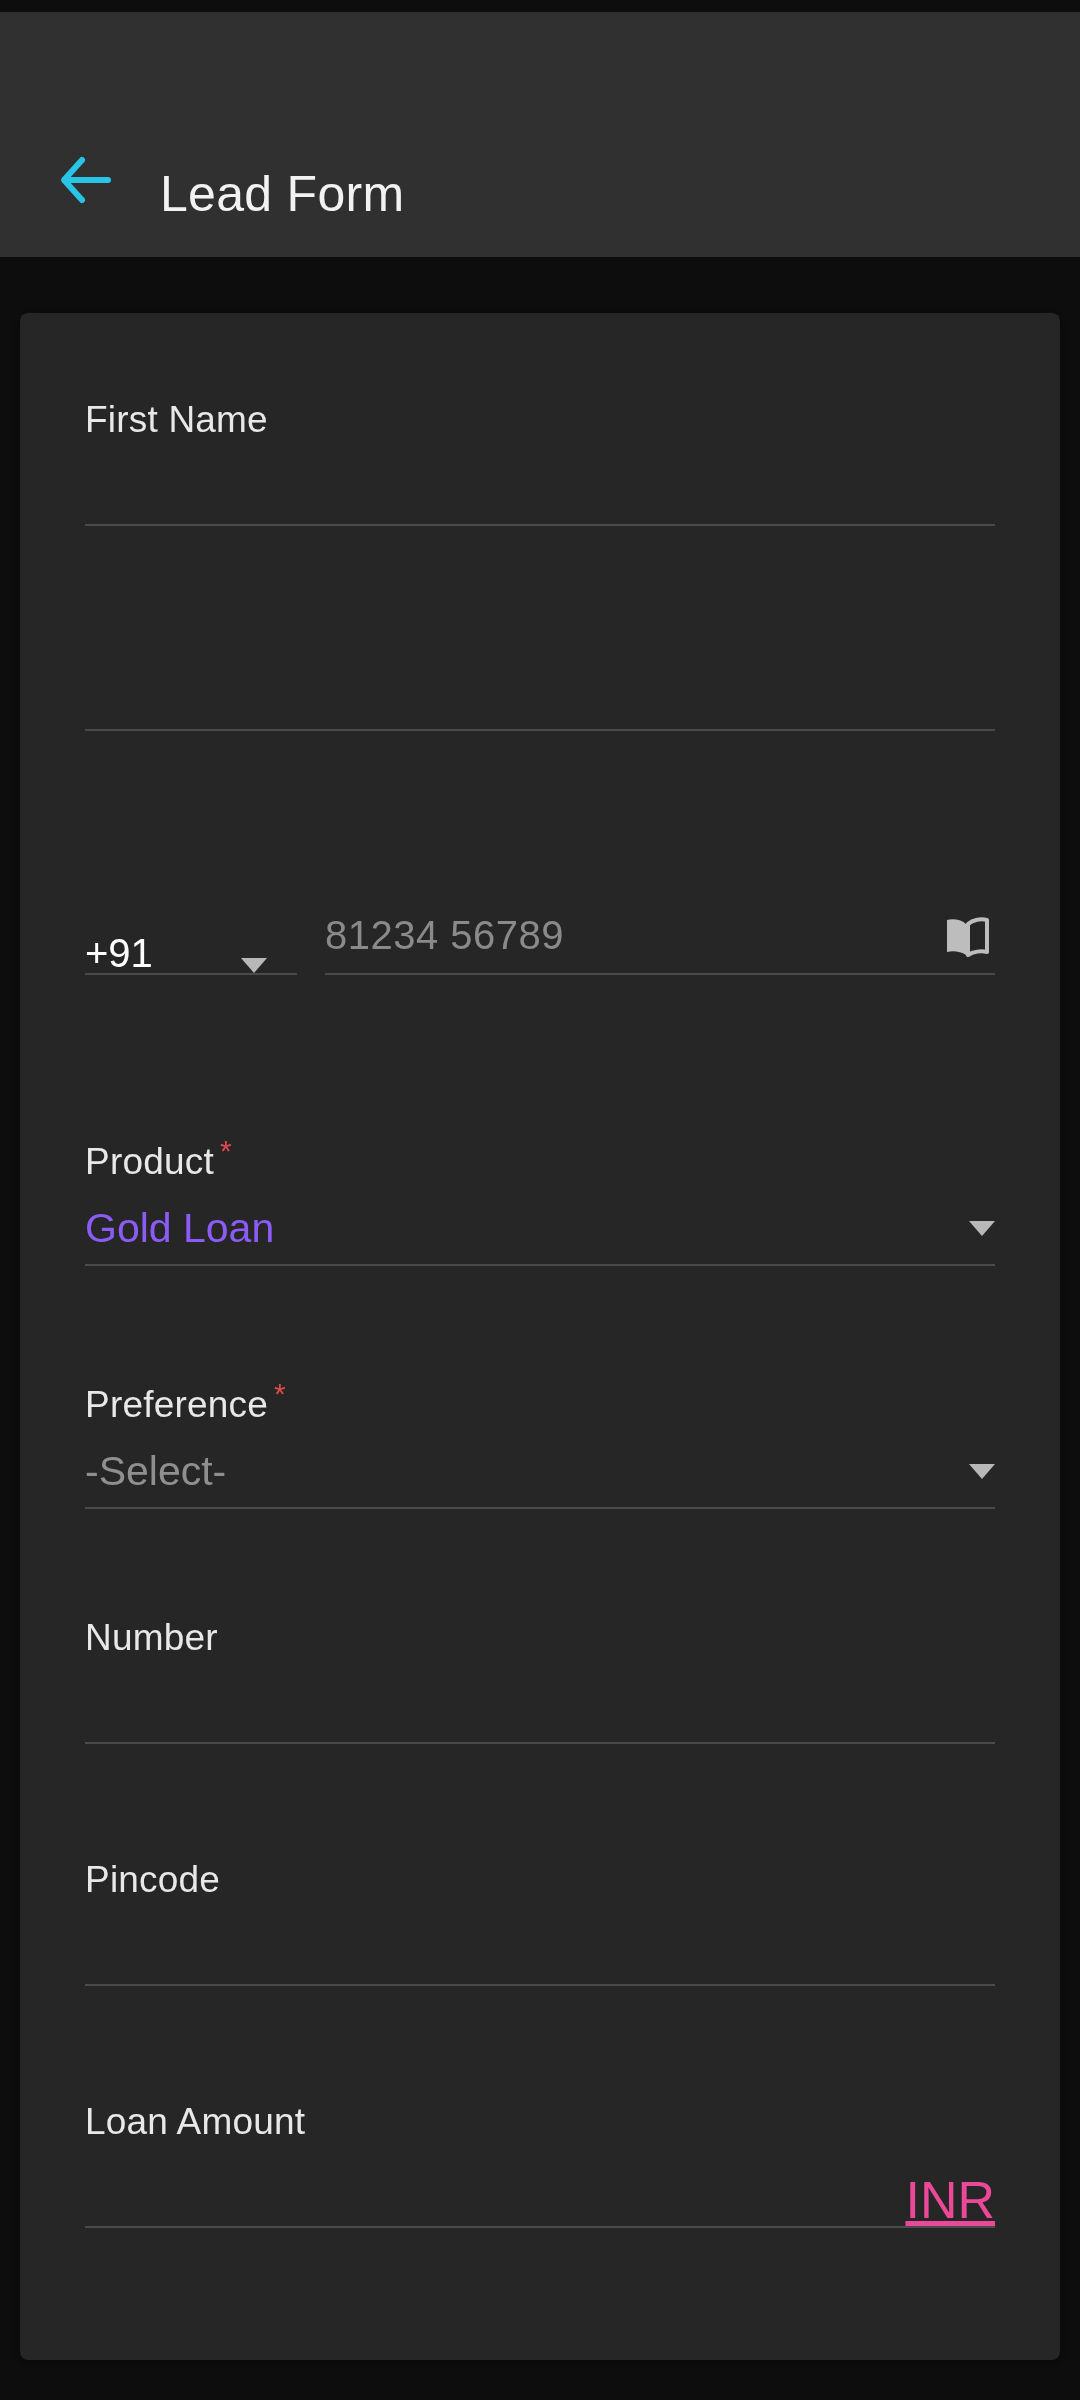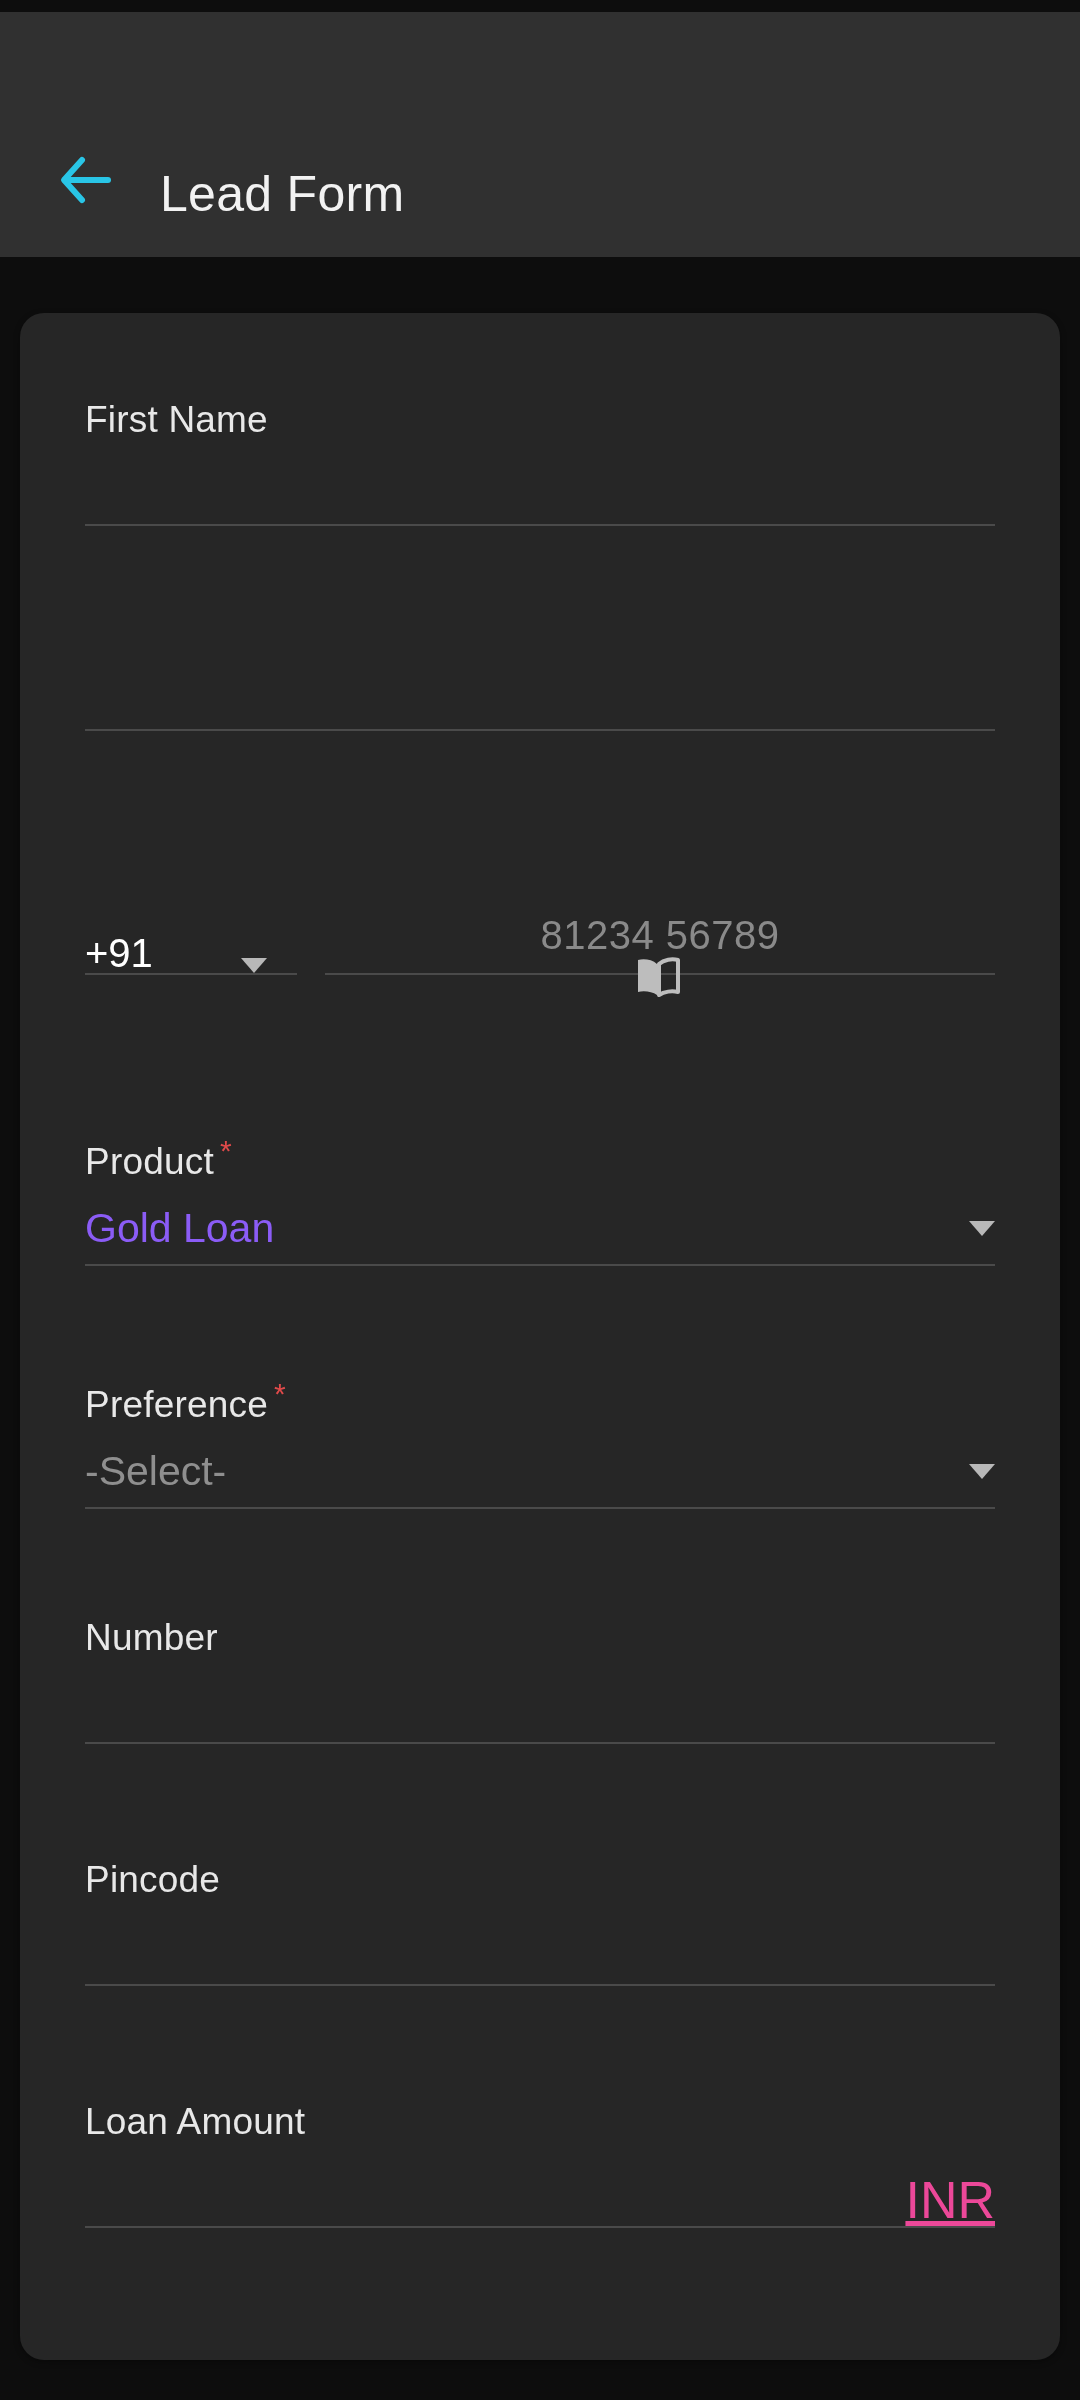--- a/index.html
+++ b/index.html
@@ -55,21 +55,21 @@
   }
 
   
   .card {
     position: absolute;
     top: 313px;
     left: 20px;
     width: 1040px;
     height: 2047px;
     background: #262626;
-    border-radius: 24px;
+    border-radius: 8px;
     padding: 0 65px;
     box-shadow: 0 2px 6px rgba(0,0,0,0.35);
   }
 
   
   .field {
     position: relative;
   }
 
   .field-label {
@@ -138,24 +138,23 @@
   }
 
   .phone-group {
     flex: 1;
     margin-left: 28px;
     position: relative;
   }
 
   .phone-line {
     display: flex;
-    align-items: center;
+    align-items: flex-start;
     justify-content: space-between;
     height: 58px;
-    flex-direction: column;
   }
 
   .phone-placeholder {
     font-size: 40px;
     color: #8a8a8a;
     line-height: 1;
     letter-spacing: 0.5px;
   }
 
   .book-icon { flex: none; margin-right: 4px; }

